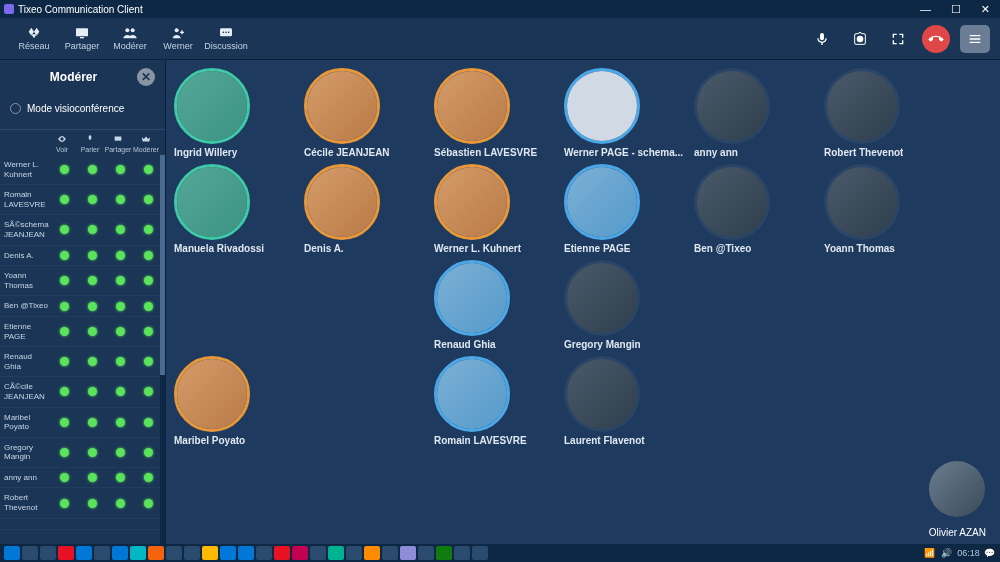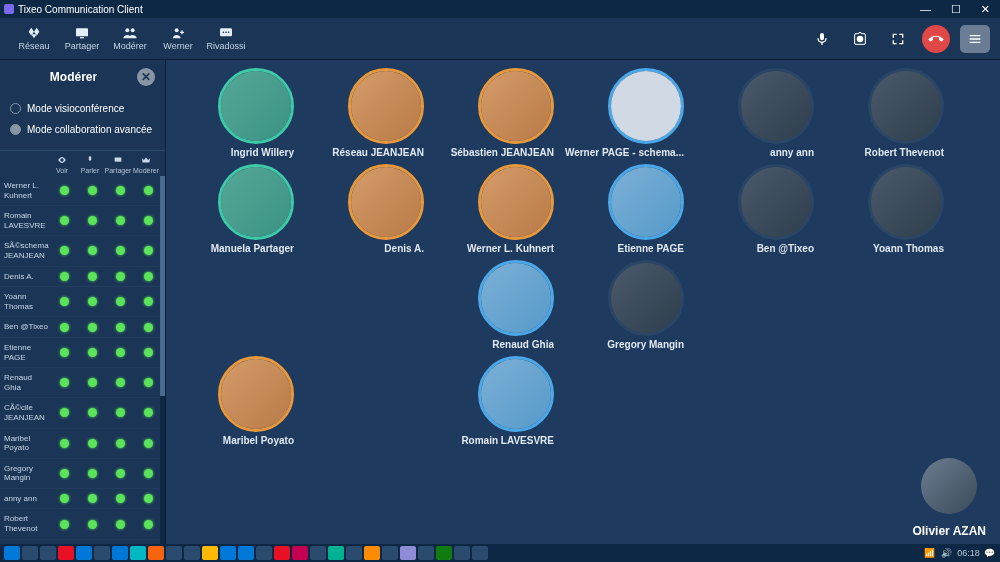--- a/index.html
+++ b/index.html
@@ -44,38 +44,38 @@
 .p-row { display:flex; align-items:center; padding:5px 2px; border-bottom:1px solid rgba(255,255,255,0.04); }
 .p-row .p-name { width:48px; font-size:8px; line-height:1.2; color:#c7d7e8; padding-left:2px; word-break:break-word; }
 .p-row .dot { width:28px; display:flex; justify-content:center; }
 .p-row .dot span { width:9px; height:9px; border-radius:50%; background:#5be35b; box-shadow:0 0 3px #5be35b; cursor:pointer; }
 
 .scroll-track { position:absolute; right:0; top:0; width:5px; height:100%; background:#0d2845; }
 .scroll-thumb { position:absolute; right:0; top:0; width:5px; height:220px; background:#4a6a8f; }
 
 .grid-area { flex:1; background:#1e3a5f; padding:6px 8px 0 8px; overflow:hidden; position:relative; }
 .grid { display:flex; flex-wrap:wrap; gap:2px 10px; }
-.tile { width:120px; height:94px; display:flex; flex-direction:column; align-items:flex-end; justify-content:center; }
+.tile { width:120px; height:94px; display:flex; flex-direction:column; align-items:flex-start; justify-content:center; }
 .tile .avatar { width:76px; height:76px; border-radius:50%; border:3px solid transparent; overflow:hidden; background:#2a4565; position:relative; }
 .tile .avatar .fill { width:100%; height:100%; background:linear-gradient(135deg,#3a556f,#506a85); }
 .tile .a-green { border-color:#3ec9a7; }
 .tile .a-green .fill { background:linear-gradient(135deg,#5db9a0,#3ea089); opacity:.85; }
 .tile .a-orange { border-color:#e8983a; }
 .tile .a-orange .fill { background:linear-gradient(135deg,#e7a56a,#c98044); opacity:.9; }
 .tile .a-blue { border-color:#4aa7e8; }
 .tile .a-blue .fill { background:linear-gradient(135deg,#8bc3ea,#5da9dc); opacity:.85; }
 .tile .a-plain .fill { background:linear-gradient(135deg,#4a5a6a,#2f3e4d); }
 .tile .a-doc .fill { background:#eef4fa; }
 .tile .pname { font-size:10px; color:#e0e8f0; margin-top:3px; text-align:center; max-width:100%; white-space:nowrap; overflow:hidden; text-overflow:ellipsis; font-weight:600; }
 .tile.empty .avatar { visibility:hidden; }
 .tile.empty .pname { visibility:hidden; }
 
 .self-view { position:absolute; right:14px; bottom:6px; display:flex; flex-direction:column; align-items:center; }
 .self-view .avatar { width:56px; height:56px; border-radius:50%; background:linear-gradient(135deg,#6a7d8f,#3a4a5a); }
-.self-view .pname { font-size:12px; margin-top:10px;font-weight:bold; }
+.self-view .pname { font-size:10px; margin-top:10px; }
 
 .taskbar { height:18px; background:#0d2845; display:flex; align-items:center; padding:0 4px; font-size:9px; position:absolute; bottom:0; left:0; right:0; }
 .taskbar .tb-item { width:16px; height:14px; margin-right:2px; border-radius:2px; background:#2a4a6e; cursor:pointer; }
 .taskbar .tb-right { margin-left:auto; display:flex; align-items:center; gap:5px; color:#b4c5d6; font-size:9px; }
 
 svg.ic { width:16px; height:16px; }
 </style>
 </head>
 <body>
 
@@ -130,21 +130,21 @@
       </div>
       <div class="tool-btn">
         <div class="ico">
           <svg class="ic" viewBox="0 0 24 24">
             <rect x="3" y="5" width="18" height="12" rx="2" fill="#e5eef7"></rect>
             <circle cx="8" cy="11" r="1.2" fill="#1a3555"></circle>
             <circle cx="12" cy="11" r="1.2" fill="#1a3555"></circle>
             <circle cx="16" cy="11" r="1.2" fill="#1a3555"></circle>
           </svg>
         </div>
-        <span class="lbl">Rivadossi</span>
+        <span class="lbl">Discussion</span>
       </div>
     </div>
   <div class="right-tools">
     <div class="circle-btn mic">
       <svg class="ic" viewBox="0 0 24 24">
           <path d="M12 14a3 3 0 003-3V6a3 3 0 00-6 0v5a3 3 0 003 3zm5-3a5 5 0 01-10 0H5a7 7 0 006 6.9V21h2v-3.1A7 7 0 0019 11h-2z"></path>
         </svg>
     </div>
     <div class="circle-btn cam">
       <svg class="ic" viewBox="0 0 24 24">
@@ -174,24 +174,20 @@
 
   <div class="sidebar">
     <div class="sidebar-header">
       <span class="title">Modérer</span>
       <span class="close">✕</span>
     </div>
     <div class="mode-opts" id="mode-opts">
         <div class="mode-opt">
           <span class="radio"></span>
           <span>Mode visioconférence</span>
-        </div>
-        <div class="mode-opt selected">
-          <span class="radio"></span>
-          <span>Mode collaboration avancée</span>
         </div>
       </div>
     <div class="col-headers" id="col-headers">
       <div class="name-col"></div>
     <div class="perm-col">
           <div class="ci">
             <svg width="12" height="10" viewBox="0 0 24 24" fill="#c8d8e8">
               <path d="M12 5C7 5 3 12 3 12s4 7 9 7 9-7 9-7-4-7-9-7zm0 11a4 4 0 110-8 4 4 0 010 8z"></path>
             </svg>
           </div>
@@ -429,27 +425,27 @@
         <div class="tile">
           <div class="avatar a-green">
             <div class="fill"></div>
           </div>
           <span class="pname">Ingrid Willery</span>
         </div>
         <div class="tile">
           <div class="avatar a-orange">
             <div class="fill"></div>
           </div>
-          <span class="pname">Réseau JEANJEAN</span>
+          <span class="pname">Cécile JEANJEAN</span>
         </div>
         <div class="tile">
           <div class="avatar a-orange">
             <div class="fill"></div>
           </div>
-          <span class="pname">Sébastien JEANJEAN</span>
+          <span class="pname">Sébastien LAVESVRE</span>
         </div>
         <div class="tile">
           <div class="avatar a-blue a-doc">
             <div class="fill"></div>
           </div>
           <span class="pname">Werner PAGE - schema...</span>
         </div>
         <div class="tile">
           <div class="avatar a-plain">
             <div class="fill"></div>
@@ -459,21 +455,21 @@
         <div class="tile">
           <div class="avatar a-plain">
             <div class="fill"></div>
           </div>
           <span class="pname">Robert Thevenot</span>
         </div>
         <div class="tile">
           <div class="avatar a-green">
             <div class="fill"></div>
           </div>
-          <span class="pname">Manuela Partager</span>
+          <span class="pname">Manuela Rivadossi</span>
         </div>
         <div class="tile">
           <div class="avatar a-orange">
             <div class="fill"></div>
           </div>
           <span class="pname">Denis A.</span>
         </div>
         <div class="tile">
           <div class="avatar a-orange">
             <div class="fill"></div>
@@ -544,20 +540,26 @@
           <div class="avatar a-plain">
             <div class="fill"></div>
           </div>
           <span class="pname"></span>
         </div>
         <div class="tile">
           <div class="avatar a-blue">
             <div class="fill"></div>
           </div>
           <span class="pname">Romain LAVESVRE</span>
+        </div>
+        <div class="tile">
+          <div class="avatar a-plain">
+            <div class="fill"></div>
+          </div>
+          <span class="pname">Laurent Flavenot</span>
         </div>
         <div class="tile empty">
           <div class="avatar a-plain">
             <div class="fill"></div>
           </div>
           <span class="pname"></span>
         </div>
       </div>
     <div class="self-view">
       <div class="avatar"></div>

